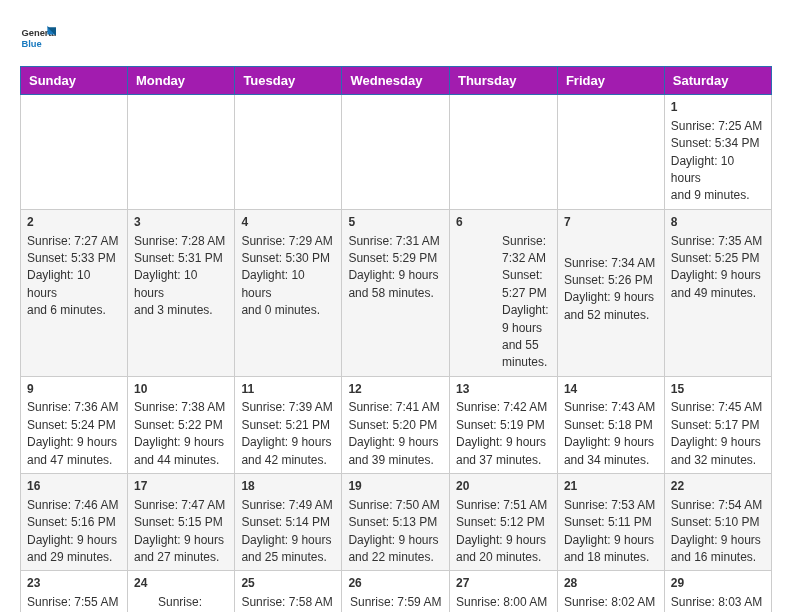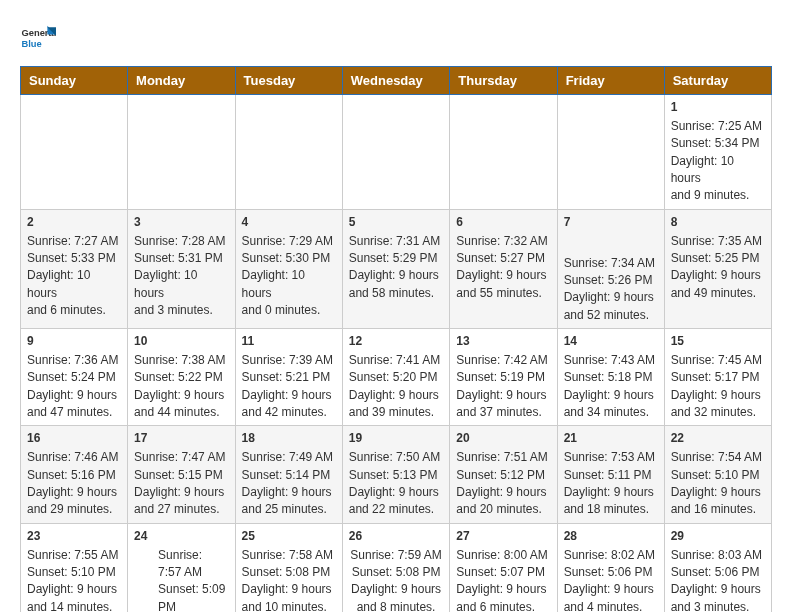--- a/index.html
+++ b/index.html
@@ -74,21 +74,21 @@
     .empty-cell {
       background: #f9f9f9;
     }
     tr:nth-child(odd) td {
       background: #fff;
     }
     tr:nth-child(even) td {
       background: #f5f5f5;
     }
     .calendar thead tr th {
-      background: #a16207;
+      background: #a21caf;
     }
   </style>
 </head>
 <body>
 
 <div class="header">
   <div class="logo">
     <svg class="logo-icon" viewBox="0 0 50 50">
       <text x="2" y="22" font-size="13" font-weight="bold" fill="#333" font-family="Arial">General</text>
       <text x="2" y="38" font-size="13" font-weight="bold" fill="#1a7abf" font-family="Arial">Blue</text>
@@ -154,21 +154,21 @@
         </td>
         <td>
           <span class="day-number">5</span>
           <div class="cell-content" style="white-space: pre-line;">Sunrise: 7:31 AM
 Sunset: 5:29 PM
 Daylight: 9 hours
 and 58 minutes.</div>
         </td>
         <td>
           <span class="day-number">6</span>
-          <div class="cell-content" style="white-space: pre-line;">Sunrise: 7:32 AM
+          <div class="cell-content" style="white-space: pre-line; margin-left: 46px;">Sunrise: 7:32 AM
 Sunset: 5:27 PM
 Daylight: 9 hours
 and 55 minutes.</div>
         </td>
         <td>
           <span class="day-number">7</span>
           <div class="cell-content" style="white-space: pre-line; margin-top: 24px;">Sunrise: 7:34 AM
 Sunset: 5:26 PM
 Daylight: 9 hours
 and 52 minutes.</div>

